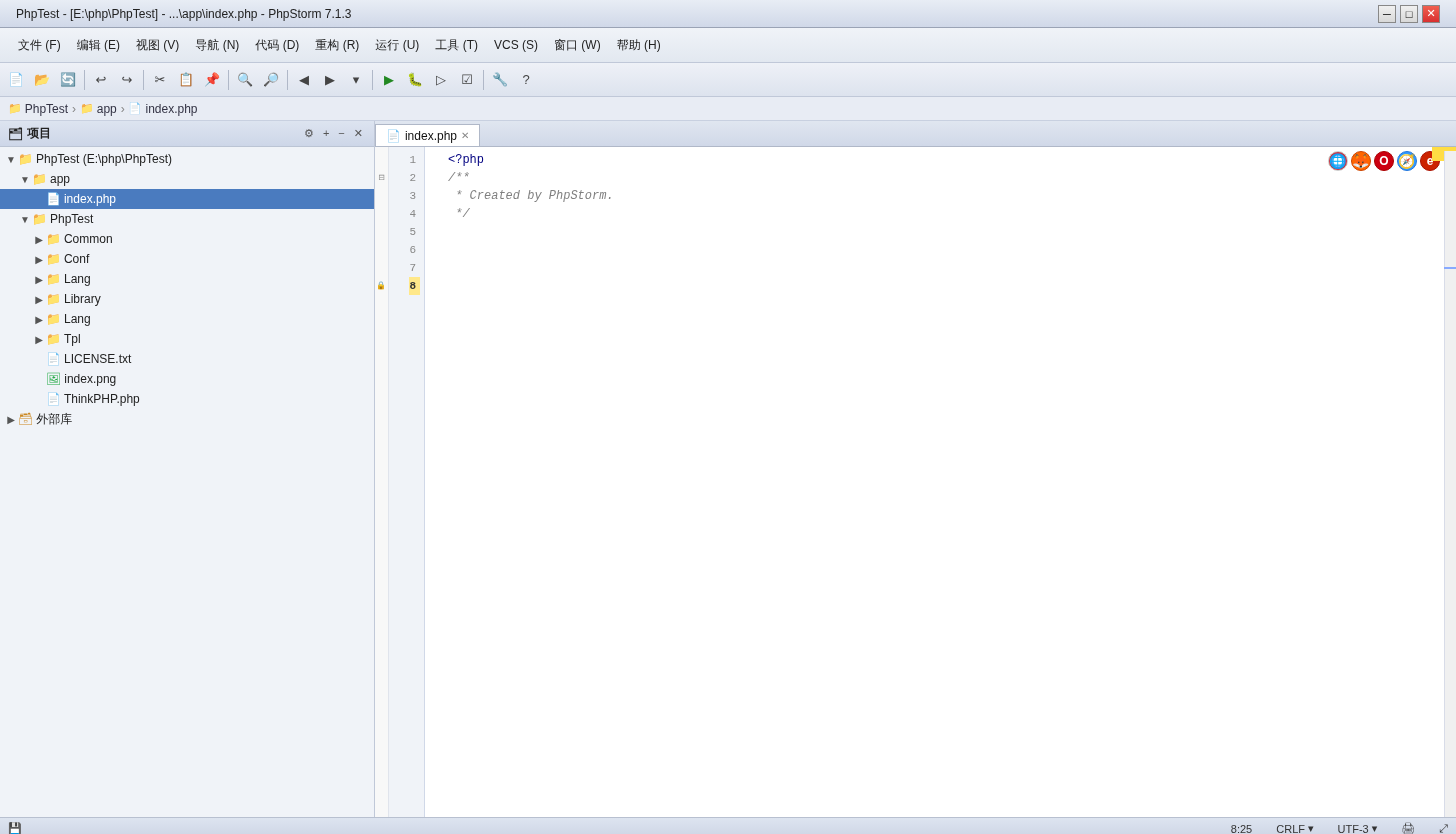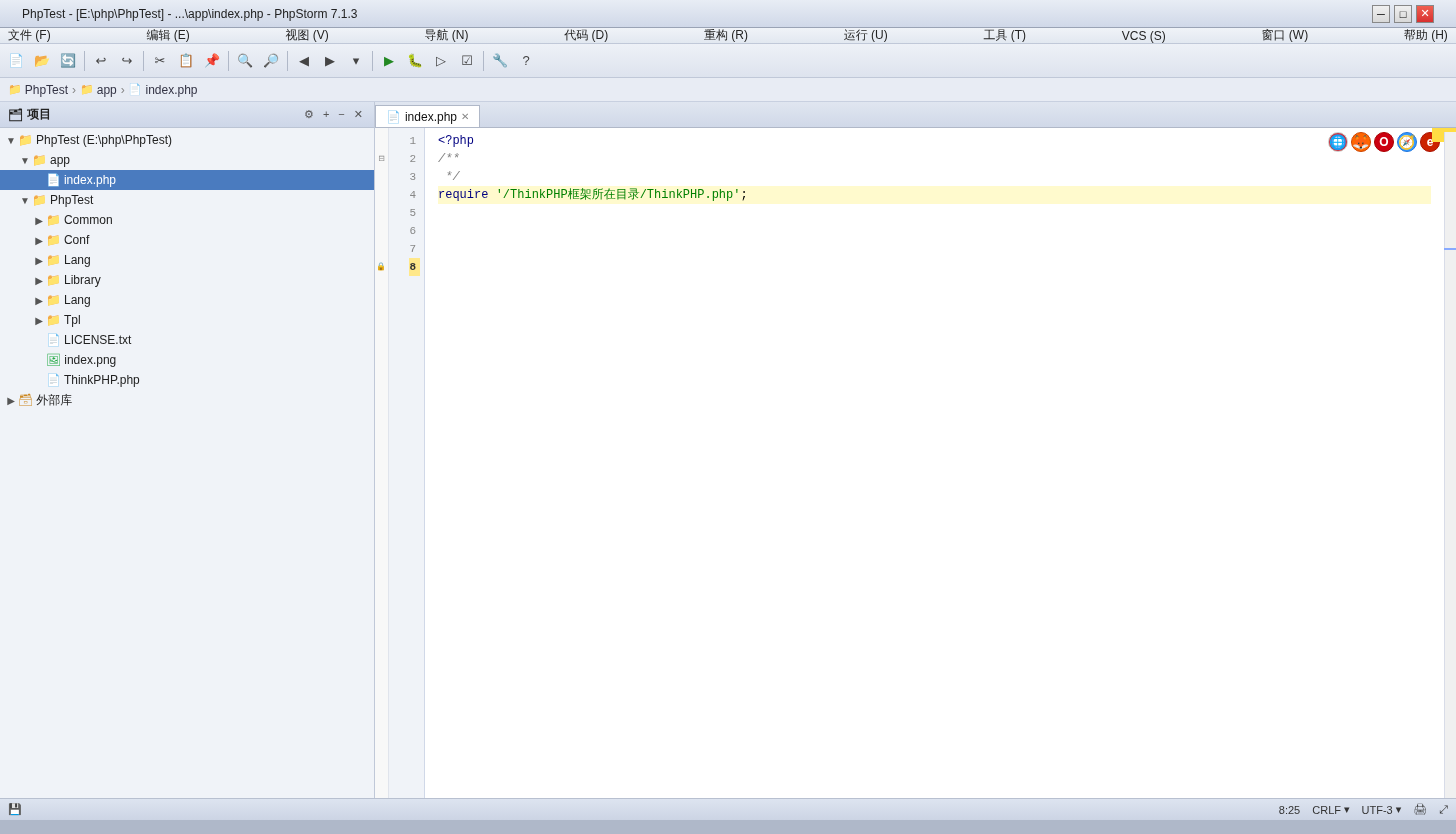--- a/index.html
+++ b/index.html
@@ -5,41 +5,40 @@
     * { margin: 0; padding: 0; box-sizing: border-box; }
     body { font-family: 'Microsoft YaHei', Arial, sans-serif; font-size: 12px; background: #afb8c9; overflow: hidden; }
 
     
     .title-bar {
       height: 28px;
       background: linear-gradient(to bottom, #e8edf5, #d0d8e8);
       display: flex;
       align-items: center;
       justify-content: space-between;
-      padding: 0 22px;
+      padding: 0 16px;
       border-bottom: 1px solid #9aa3b5;
     }
     .title-bar-text { font-size: 12px; color: #222; font-weight: normal; }
     .title-bar-buttons { display: flex; gap: 4px; }
     .title-bar-btn {
       width: 18px; height: 18px;
       display: flex; align-items: center; justify-content: center;
       font-size: 11px; cursor: pointer; border: 1px solid #888;
       background: linear-gradient(to bottom, #f0f0f0, #d8d8d8);
     }
 
     
     .menu-bar {
-      height: 16px;
+      height: 35px;
       background: linear-gradient(to bottom, #f0f3f8, #e2e8f0);
       display: flex;
       align-items: center;
-      padding: 0 0;
+      padding: 0 10px;
       border-bottom: 1px solid #c0c8d8;
-      justify-content: space-between;
     }
     .menu-item {
       padding: 2px 8px;
       font-size: 12px;
       color: #222;
       cursor: pointer;
       white-space: nowrap;
     }
 
     
@@ -177,21 +176,21 @@
       font-family: 'Courier New', monospace;
       color: #888;
       overflow: hidden;
       flex-shrink: 0;
     }
     .line-num { height: 18px; line-height: 18px; padding-right: 4px; }
     .line-num.active { background: #ffe88a; color: #333; font-weight: bold; }
     
     .code-content {
       flex: 1;
-      padding: 4px 13px;
+      padding: 4px 23px;
       font-family: 'Courier New', monospace;
       font-size: 12px;
       overflow: auto;
       position: relative;
     }
     .code-line { height: 18px; line-height: 18px; white-space: pre; display: flex; align-items: center; }
     .code-line.highlighted { background: #fffacd; }
     
     
     .kw-tag { color: #000080; }
@@ -240,21 +239,21 @@
       background: linear-gradient(to bottom, #dde4f0, #ccd4e4);
       border-top: 1px solid #b8c0d0;
       display: flex;
       align-items: center;
       padding: 0 8px;
       justify-content: space-between;
       font-size: 11px;
       color: #333;
     }
     .status-left { display: flex; align-items: center; gap: 8px; }
-    .status-right { display: flex; align-items: center; gap: 12px; }
+    .status-right { display: flex; align-items: center; gap: 24px; }
     .status-item { display: flex; align-items: center; gap: 3px; }
 
     
     .browser-icons {
       position: absolute;
       top: 4px;
       right: 16px;
       display: flex;
       gap: 3px;
     }
@@ -491,27 +490,24 @@
       </div>
 
       <div class="code-content">
         <div class="code-line">
           <span class="kw-tag">&lt;?php</span>
         </div>
         <div class="code-line">
           <span class="kw-comment">/**</span>
         </div>
         <div class="code-line">
+          <span class="kw-comment">&nbsp;* Created by PhpStorm.</span>
+        </div>
+        <div class="code-line">
           <span class="kw-comment">&nbsp;*/</span>
-        </div>
-        <div class="code-line highlighted">
-          <span class="kw-keyword">require</span>
-          <span>&nbsp;</span>
-          <span class="kw-string">'/ThinkPHP框架所在目录/ThinkPHP.php'</span>
-          <span>;</span>
         </div>
       </div>
 
       <div class="right-indicator">
         <div class="scroll-marker" style="top: 0;"></div>
         <div class="scroll-marker" style="top: 120px; background: #88aaff; height: 2px;"></div>
       </div>
     </div>
 
   </div>

